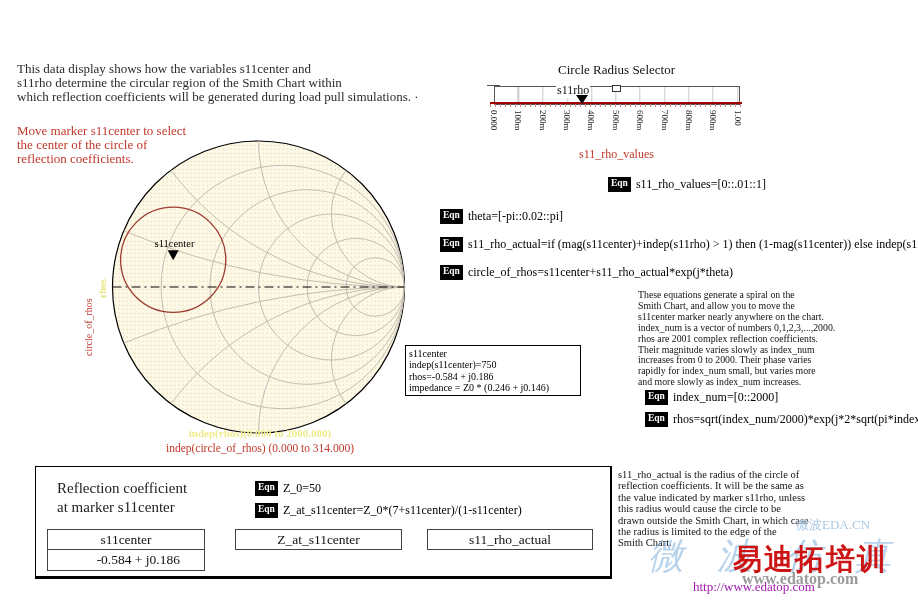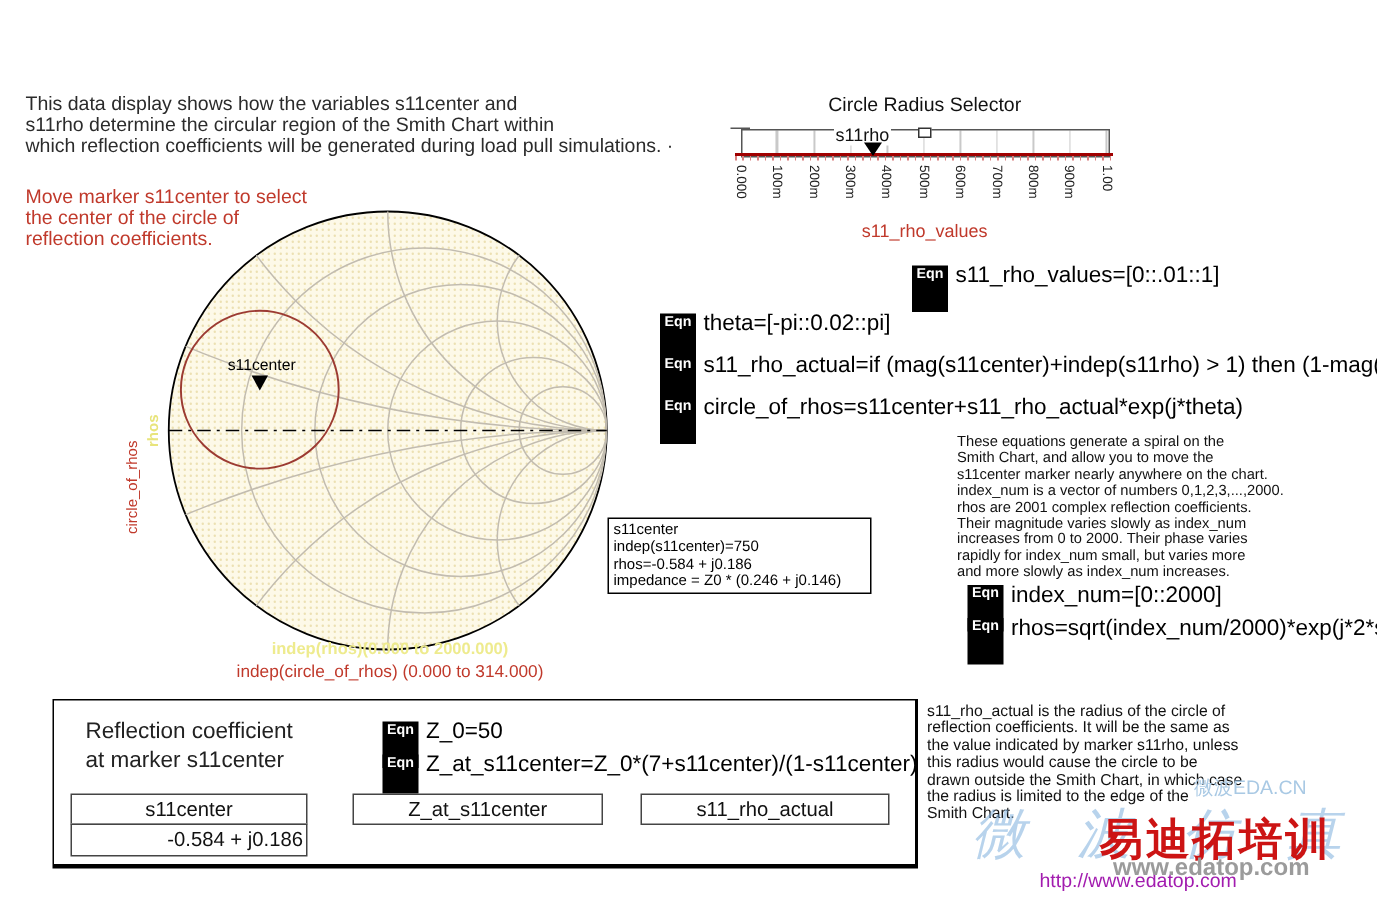--- a/index.html
+++ b/index.html
@@ -1,18 +1,18 @@
 <!DOCTYPE html>
 <html><head>
 <meta charset="utf-8">
 <style>
   html,body{margin:0;padding:0;background:#fff;}
   #canvas{
     position:relative;width:918px;height:603px;background:#ffffff;
-    font-family:Liberation Sans, sans-serif;color:#1a1a1a;
+    font-family:Liberation Serif, serif;color:#1a1a1a;
     overflow:hidden;
   }
   .abs{position:absolute;}
   .ml{white-space:pre-line;}
   
   .intro{left:17px;top:62px;font-size:13px;line-height:14.2px;color:#2b2b2b;}
   .instruction{left:17px;top:124px;font-size:13px;line-height:14.2px;color:#c0392b;}
   
   .sel-title{left:494px;top:62px;width:245px;text-align:center;font-size:13px;color:#111;}
   .slider-box{
@@ -34,23 +34,23 @@
   .slider-handle{left:612px;top:85px;width:7px;height:5px;border:1px solid #333;background:#fff;}
   .tick{
     position:absolute;top:110px;font-size:9px;color:#222;
     transform:rotate(90deg);transform-origin:0 0;white-space:nowrap;
   }
   .sel-axis-label{left:494px;top:147px;width:245px;text-align:center;font-size:12px;color:#c0392b;}
   
   .eqn-row{display:flex;gap:5px;align-items:flex-start;white-space:nowrap;}
   .eqn-badge{
     background:#000;color:#fff;font-weight:bold;font-size:9.5px;
-    padding:1px 3px 20px 3px;line-height:10px;flex:0 0 auto;
-  }
-  .eqn-text{font-size:15px;line-height:12px;color:#000;padding-top:1px;}
+    padding:1px 3px 4px 3px;line-height:10px;flex:0 0 auto;
+  }
+  .eqn-text{font-size:12px;line-height:12px;color:#000;padding-top:1px;}
   
   .vlabel-red{
     left:83px;top:356px;font-size:10px;color:#c0392b;
     transform:rotate(-90deg);transform-origin:0 0;white-space:nowrap;
   }
   .vlabel-yellow{
     left:97px;top:298px;font-size:10px;color:#e8e47b;font-weight:bold;
     transform:rotate(-90deg);transform-origin:0 0;white-space:nowrap;
   }
   .xaxis-yellow{left:120px;top:427px;width:280px;text-align:center;font-size:11px;color:#eeeb8e;font-weight:bold;}
@@ -66,21 +66,21 @@
     border:1px solid #000;border-bottom-width:3px;border-right-width:2px;
   }
   .result-title{left:57px;top:479px;font-size:15px;line-height:18.5px;color:#222;}
   .rtable{position:absolute;top:529px;}
   .rtable .hdr{
     border:1px solid #444;height:19px;line-height:19px;text-align:center;
     font-size:13.5px;background:#fff;color:#111;
   }
   .rtable .val{
     border:1px solid #444;margin-top:-1px;height:20px;line-height:20px;text-align:right;
-    padding-right:2px;font-size:13.5px;background:#fff;color:#111;
+    padding-right:24px;font-size:13.5px;background:#fff;color:#111;
   }
   .t1{left:47px;width:158px;}
   .t2{left:235px;width:167px;border-radius:15px;}
   .t3{left:427px;width:166px;}
   .radius-note{left:618px;top:469px;font-size:10.5px;line-height:11.4px;color:#111;}
   
   .wm{pointer-events:none;}
   .wm-script{left:648px;top:532px;font-size:36px;letter-spacing:12px;color:rgba(125,175,220,0.55);font-style:italic;z-index:54;}
   .wm-edacn{left:796px;top:516px;font-size:13px;color:#a9c9e4;z-index:55;}
   .wm-logo{left:733px;top:540px;font-size:29px;font-weight:bold;color:#cc1414;letter-spacing:2px;z-index:60;}

